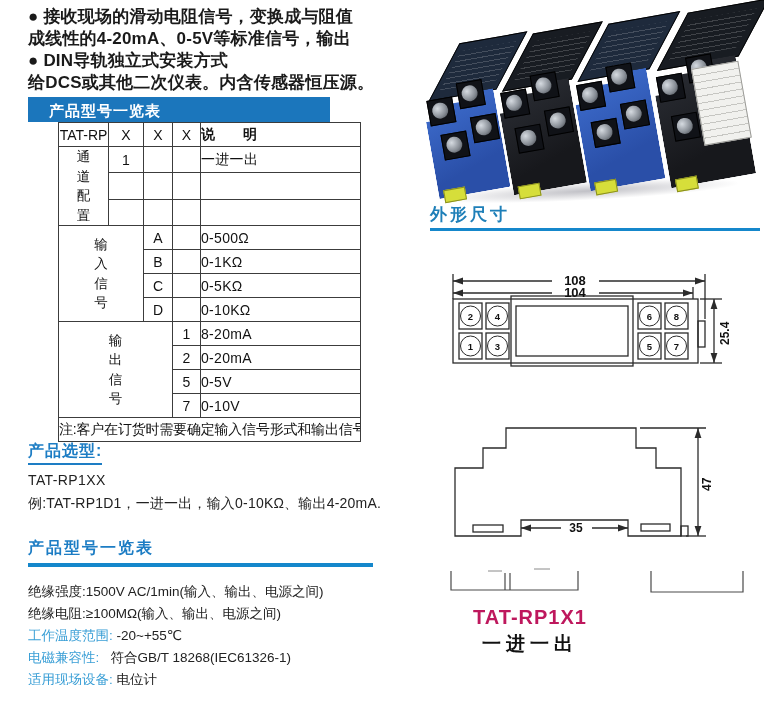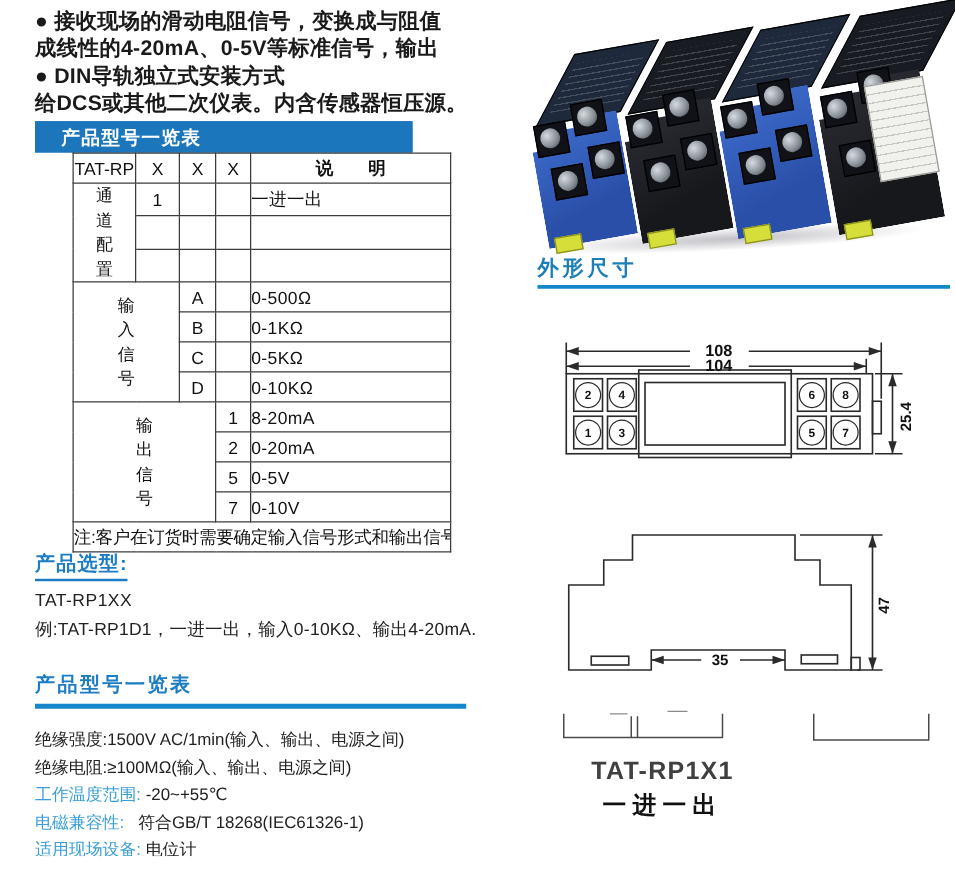--- a/index.html
+++ b/index.html
@@ -13,21 +13,21 @@
   
   .table-wrap{position:absolute;left:28px;top:97px;width:302px;}
   .table-title{height:25px;line-height:25px;background:#1b76bc;color:#fff;
                font-size:15px;font-weight:700;padding-left:20px;letter-spacing:1px;
                border:1px solid #1b76bc;box-sizing:border-box;}
   table.model{border-collapse:collapse;table-layout:fixed;width:302px;margin-left:30px;}
   table.model td{border:1px solid #3c3c3c;padding:0;font-size:14px;color:#111;
                  height:23px;overflow:hidden;}
   td.hcell{text-align:center;font-size:12.5px;}
   td.xcell{text-align:center;font-size:14px;}
-  td.shuoming{text-align:center;font-size:14px;font-weight:600;}
+  td.shuoming{text-align:left;font-size:14px;font-weight:600;}
   td.lbl{text-align:center;vertical-align:middle;}
   .vlabel{display:inline-block;width:1.05em;line-height:1.45;font-size:13.5px;
           word-break:break-all;text-align:center;}
   td.code{text-align:center;font-size:14px;}
   td.desc{text-align:left;padding-left:12px;font-size:14px;letter-spacing:0.3px;}
   td.note{font-size:9.5px;white-space:nowrap;text-align:left;padding:0 2px;
           height:26px;letter-spacing:-0.2px;color:#222;}
   tr.chrow td{height:22px;}
 
   
@@ -89,21 +89,21 @@
   svg line,svg path.ln,svg rect{stroke:#2b2b2b;stroke-width:1.3;fill:none;}
   svg path.arrow{fill:#2b2b2b;stroke:none;}
   svg text{fill:#111;font-family:"Liberation Sans","DejaVu Sans",sans-serif;}
   text.dimnum{font-size:13px;font-weight:700;}
   text.dimnum-s{font-size:12px;font-weight:700;}
   text.tnum{font-size:9.5px;font-weight:600;}
   svg .faint{stroke:#8a8a8a;stroke-width:1;}
   svg .remn{stroke:#4a4a4a;stroke-width:1.2;fill:none;}
 
   .dim-caption{position:absolute;left:428px;top:606px;width:204px;text-align:center;}
-  .dim-caption .cap-model{font-size:20px;font-weight:700;letter-spacing:1px;color:#404040;text-align:center;}
+  .dim-caption .cap-model{font-size:20px;font-weight:700;letter-spacing:1px;color:#be185d;text-align:center;}
   .dim-caption .cap-sub{font-size:19px;font-weight:600;letter-spacing:5px;color:#111;margin-top:2px;}
 </style>
 </head>
 <body>
 
 <div class="page">
 
   <div class="intro">
     <div>● 接收现场的滑动电阻信号，变换成与阻值</div>
     <div>成线性的4-20mA、0-5V等标准信号，输出</div>

